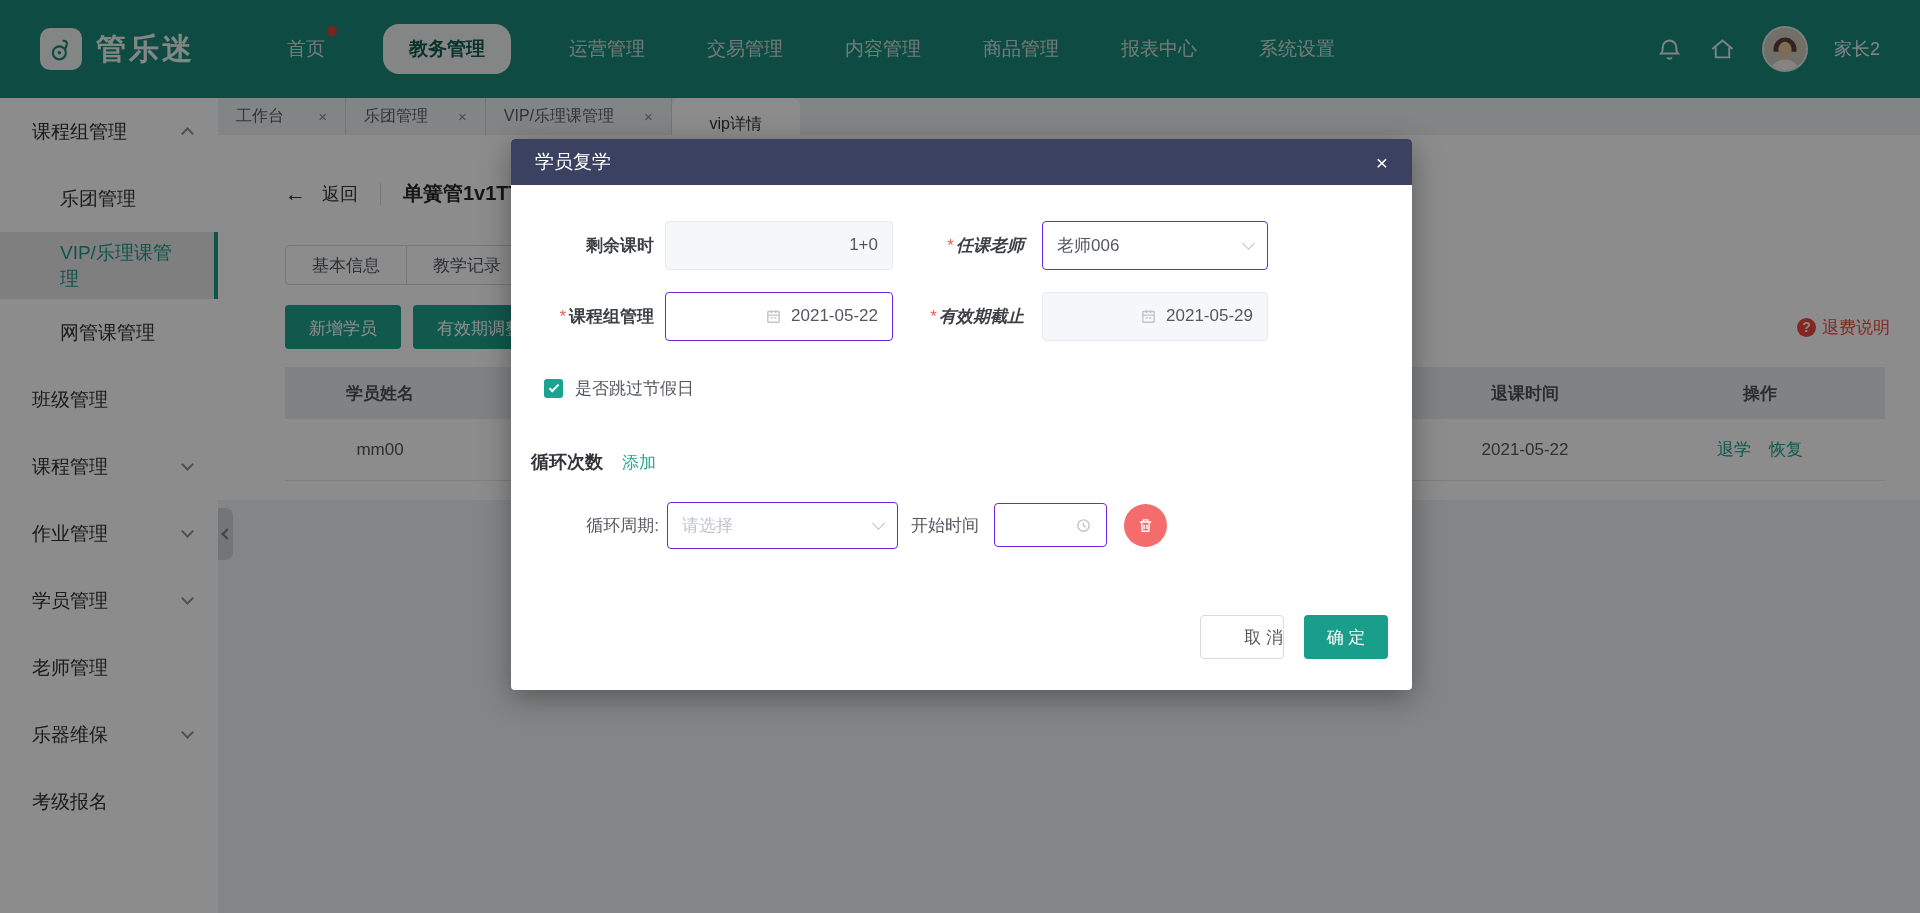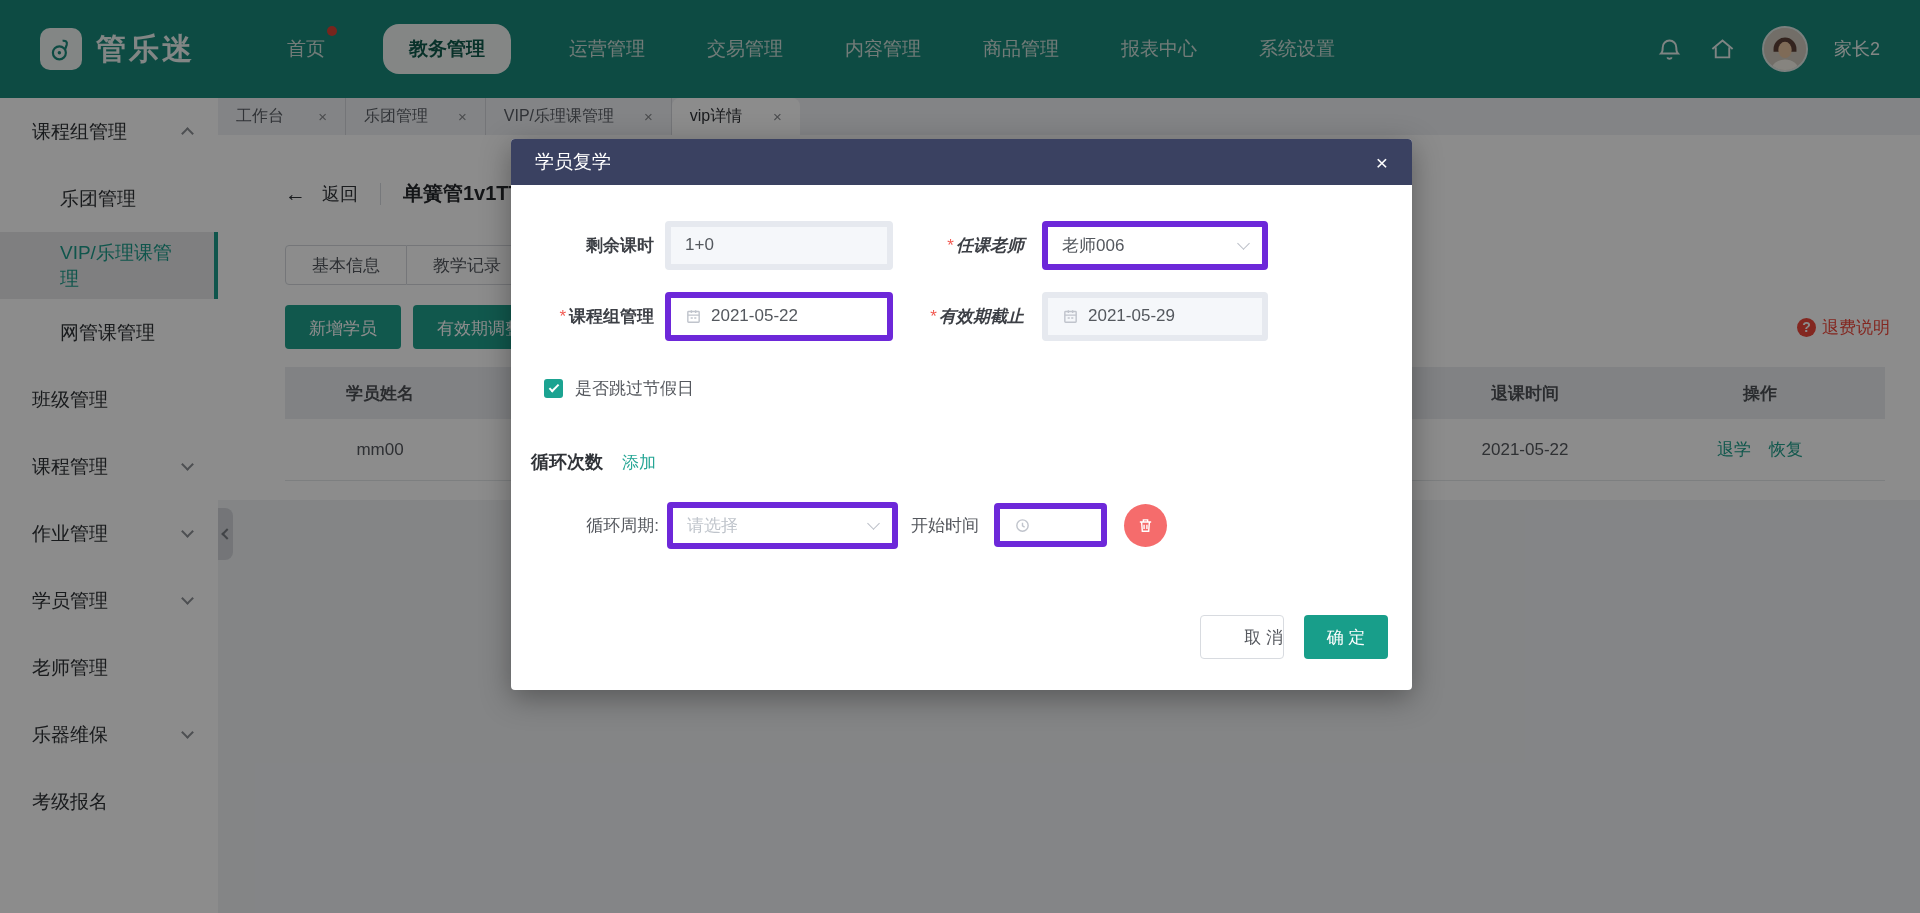--- a/index.html
+++ b/index.html
@@ -26,21 +26,21 @@
   .side-item.active { background:#e7e7ea; color:#1d9c8a; border-right:4px solid #1d9c8a; }
   .chev { width:9px; height:9px; border-right:2px solid #8d9095; border-bottom:2px solid #8d9095; display:inline-block; }
   .chev.down { transform:rotate(45deg); margin-top:-4px; }
   .chev.up { transform:rotate(-135deg); margin-top:4px; }
   .collapse-handle { position:absolute; left:218px; top:508px; width:15px; height:52px; background:#d3d6da; border-radius:0 8px 8px 0; display:flex; align-items:center; justify-content:center; z-index:1; cursor:pointer; }
   .chev-left { width:8px; height:8px; border-left:2px solid #797d83; border-bottom:2px solid #797d83; transform:rotate(45deg); margin-left:3px; }
 
   
   .tabbar { position:absolute; left:218px; top:98px; right:0; height:37px; background:#eff1f4; display:flex; z-index:1; }
   .tab { height:37px; display:flex; align-items:center; justify-content:space-between; gap:30px; padding:16px 18px; min-width:128px; font-size:16px; color:#595d64; border-right:1px solid #d3d6db; cursor:pointer; white-space:nowrap; }
-  .tab.active { background:#ffffff; border-radius:8px 8px 0 0; border-right:none; color:#303338; }
+  .tab.active { background:#ffffff; border-radius:8px 8px 0 0; border-right:none; color:#303338;flex-direction:column; }
   .tab-close { font-size:15px; color:#87898d; }
 
   
   .content-card { position:absolute; left:218px; top:135px; right:0; height:365px; background:#ffffff; z-index:1; }
   .back-row { display:flex; align-items:center; gap:16px; margin:45px 0 0 67px; }
   .back-arrow { font-size:21px; color:#303338; }
   .back-label { font-size:18px; color:#303338; }
   .v-divider { width:1px; height:22px; background:#d8dbe0; margin:0 6px; }
   .page-title { font-size:20px; font-weight:700; color:#26282c; }
   .seg-row { margin:38px 0 0 67px; display:flex; }
@@ -66,21 +66,21 @@
   .modal-header { height:46px; background:#3a4161; border-radius:4px 4px 0 0; display:flex; align-items:center; justify-content:space-between; padding:9px 24px; }
   .modal-title { color:#ffffff; font-size:19px; }
   .modal-close { color:#ffffff; font-size:21px; cursor:pointer; line-height:1; }
   .frow { display:flex; align-items:center; height:50px; }
   .frow.r1 { margin-top:35px; }
   .frow.r2 { margin-top:21px; }
   .f-label { font-size:17px; color:#3c3f45; font-weight:700; text-align:right; white-space:nowrap; }
   .lab1 { width:143px; }
   .lab2 { width:131px;font-style:italic; }
   .asterisk { color:#f25a52; margin-right:3px; font-weight:400; }
-  .ctl { height:49px; border:6px solid #6d28d9; border-radius:4px; display:flex; align-items:center; padding:0 14px; font-size:17px; color:#54585e; background:#fff; }
+  .ctl { height:49px; border:1px solid #6d28d9; border-radius:4px; display:flex; align-items:center; padding:0 14px; font-size:17px; color:#54585e; background:#fff;justify-content:flex-end; }
   .ctl.disabled { background:#f5f7fa; border-color:#e6e9ef; }
   .ctl1 { width:228px; margin-left:11px; }
   .ctl2 { width:226px; margin-left:18px; }
   .ctl .grow { flex:1; }
   .sel-chev { width:9px; height:9px; border-right:1.5px solid #b9bec6; border-bottom:1.5px solid #b9bec6; transform:rotate(45deg); margin-top:-4px; }
   .f-ico { width:17px; height:17px; color:#c0c4cc; margin-right:9px; flex:none; }
   .placeholder { color:#bfc4cb; }
   .checkbox-row { margin:37px 0 0 33px; display:flex; align-items:center; gap:12px; height:20px; }
   .checkbox { width:19px; height:19px; background:#1ba391; border-radius:3px; display:flex; align-items:center; justify-content:center; cursor:pointer; }
   .checkmark { width:10px; height:5px; border-left:2px solid #fff; border-bottom:2px solid #fff; transform:rotate(-45deg) translate(1px,-1px); }

